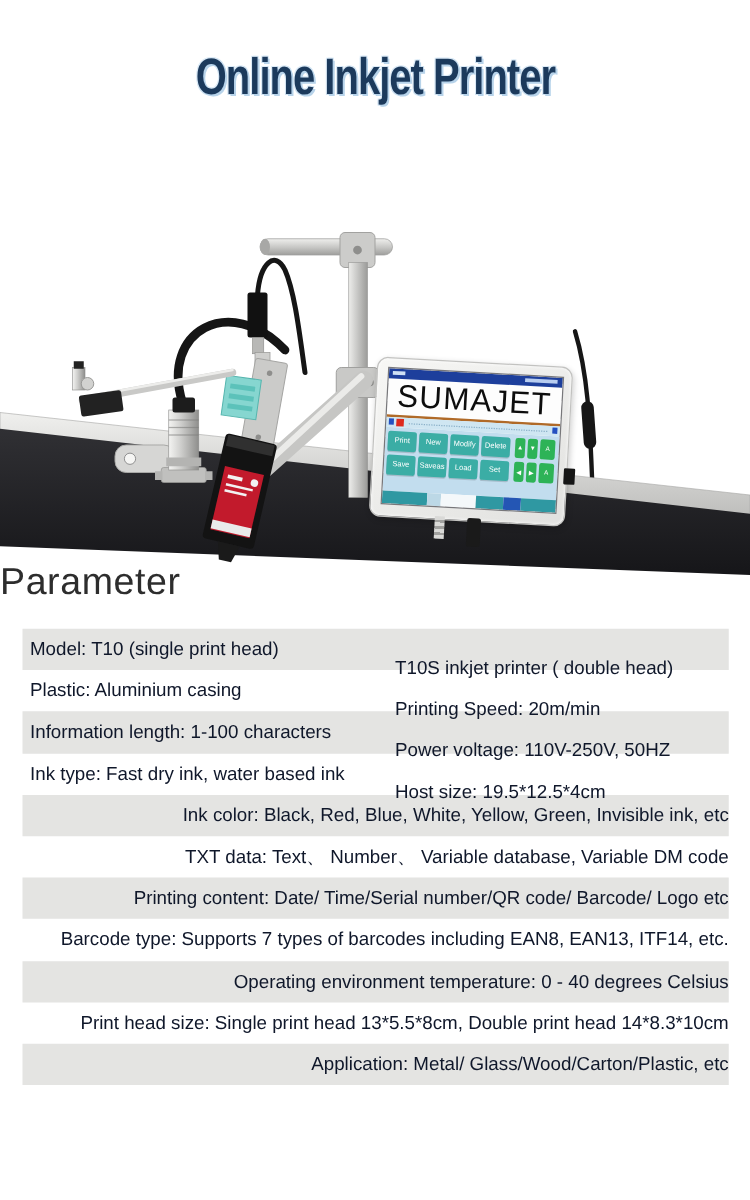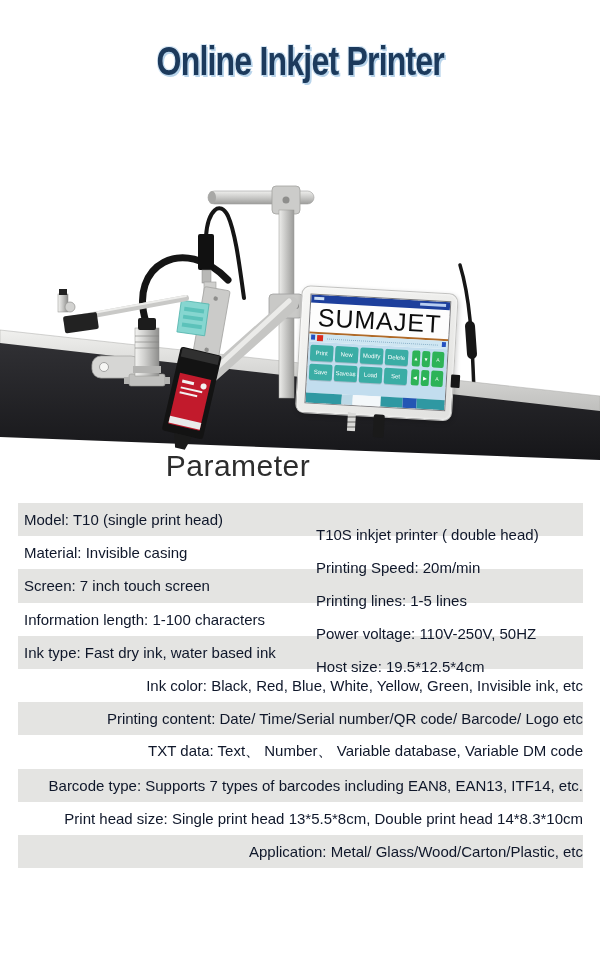--- a/index.html
+++ b/index.html
@@ -48,21 +48,21 @@
   .seg1{width:26%;background:#2f98a2;} .seg2{width:8%;background:#bcd8e6;}
   .seg3{width:20%;background:#f4f8fa;} .seg4{width:16%;background:#2f98a2;}
   .seg5{width:10%;background:#2456b4;} .seg6{width:20%;background:#2f98a2;}
   .plug-silver{position:absolute;bottom:-16px;left:52px;width:8px;height:18px;
     background:repeating-linear-gradient(180deg,#d9d9d7 0 3px,#a0a09e 3px 5px);}
   .plug-black{position:absolute;bottom:-21px;left:78px;width:11px;height:23px;
     background:#1a1a1a;border-radius:2px;}
   .plug-right{position:absolute;right:-7px;top:80px;width:9px;height:13px;background:#161616;border-radius:1px;}
 
   
-  .param-heading{position:absolute;top:449px;left:0;width:476px;text-align:center;
+  .param-heading{position:absolute;top:449px;left:0;width:476px;
     font-size:30px;font-weight:400;color:#2d2d2d;letter-spacing:0.5px;}
   .spec-table{position:absolute;top:503px;left:18px;width:565px;}
   .prow{height:33.2px;display:flex;align-items:center;font-size:15px;color:#0f172a;}
   .prow:nth-child(odd){background:#e4e4e2;}
   .cell{white-space:nowrap;}
   .cell.l{flex:0 0 292px;padding-left:6px;}
   .cell.r{flex:1;margin-top:29px;}
   .cell.full{flex:1;padding-left:6px;text-align:right;}
 </style>
 </head>
@@ -240,46 +240,45 @@
 </div>
 
 <div class="param-heading">Parameter</div>
 
 <div class="spec-table">
   <div class="prow two">
     <div class="cell l">Model: T10 (single print head)</div>
     <div class="cell r">T10S inkjet printer ( double head)</div>
   </div>
   <div class="prow two">
-    <div class="cell l">Material: Invisible casing</div>
+    <div class="cell l">Plastic: Aluminium casing</div>
     <div class="cell r">Printing Speed: 20m/min</div>
-  </div>
-  <div class="prow two">
-    <div class="cell l">Screen: 7 inch touch screen</div>
-    <div class="cell r">Printing lines: 1-5 lines</div>
   </div>
   <div class="prow two">
     <div class="cell l">Information length: 1-100 characters</div>
     <div class="cell r">Power voltage: 110V-250V, 50HZ</div>
   </div>
   <div class="prow two">
     <div class="cell l">Ink type: Fast dry ink, water based ink</div>
     <div class="cell r">Host size: 19.5*12.5*4cm</div>
   </div>
   <div class="prow">
     <div class="cell full">Ink color: Black, Red, Blue, White, Yellow, Green, Invisible ink, etc</div>
   </div>
   <div class="prow">
+    <div class="cell full">TXT data: Text、 Number、 Variable database, Variable DM code</div>
+  </div>
+  <div class="prow">
     <div class="cell full">Printing content: Date/ Time/Serial number/QR code/ Barcode/ Logo etc</div>
   </div>
   <div class="prow">
-    <div class="cell full">TXT data: Text、 Number、 Variable database, Variable DM code</div>
-  </div>
-  <div class="prow">
     <div class="cell full">Barcode type: Supports 7 types of barcodes including EAN8, EAN13, ITF14, etc.</div>
   </div>
   <div class="prow">
+    <div class="cell full">Operating environment temperature: 0 - 40 degrees Celsius</div>
+  </div>
+  <div class="prow">
     <div class="cell full">Print head size: Single print head 13*5.5*8cm, Double print head 14*8.3*10cm</div>
   </div>
   <div class="prow">
     <div class="cell full">Application: Metal/ Glass/Wood/Carton/Plastic, etc</div>
   </div>
 </div>
 
 </body></html>

